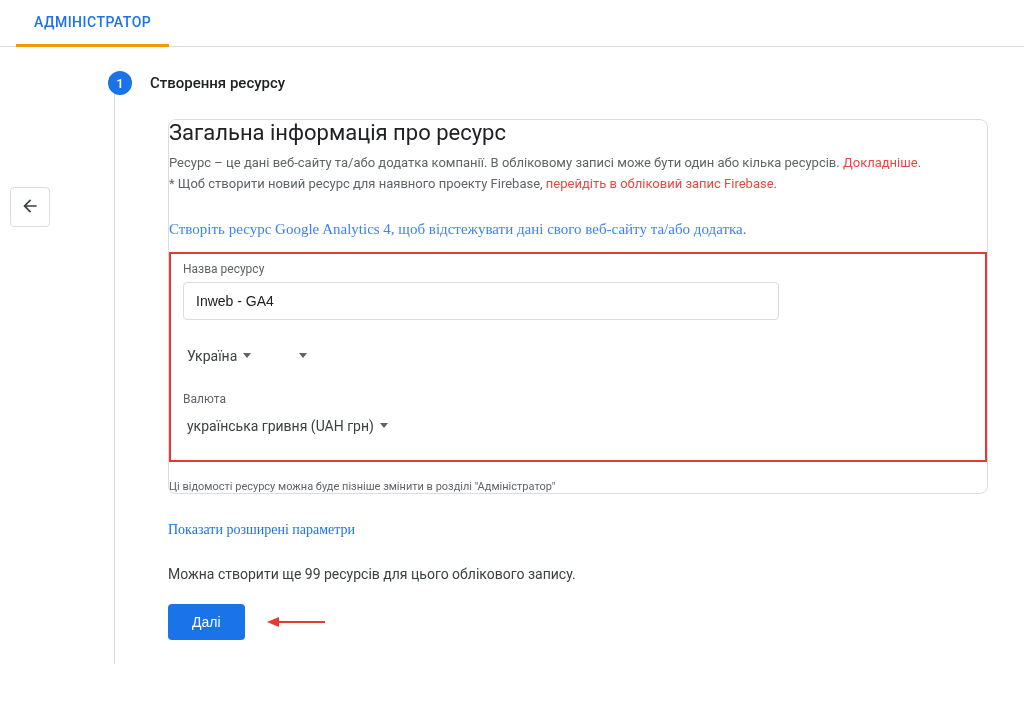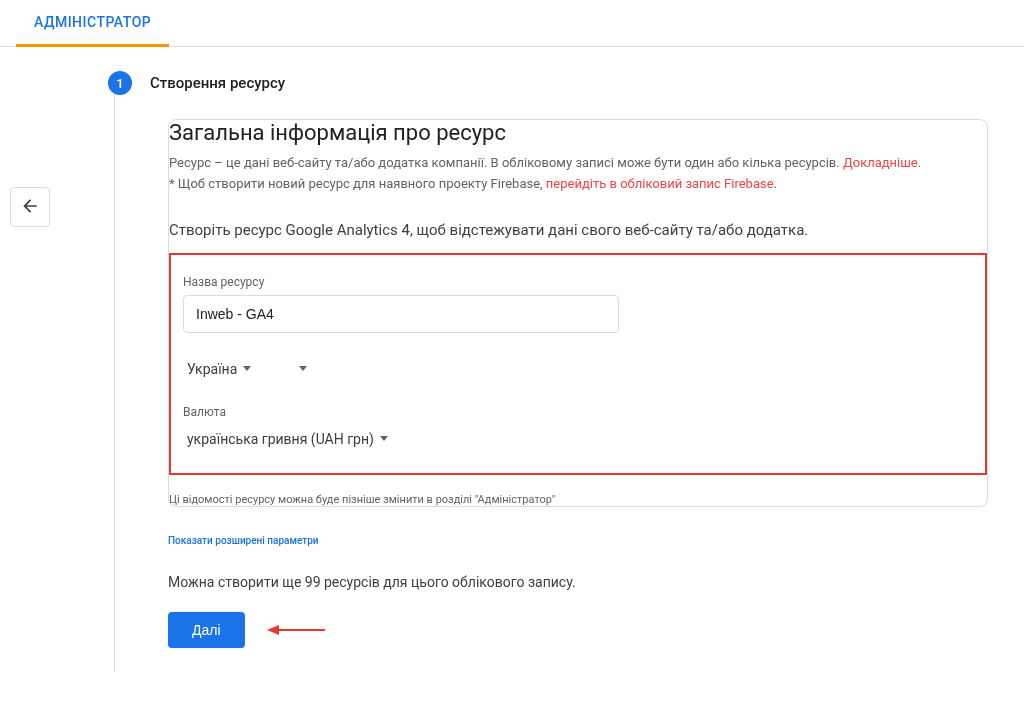--- a/index.html
+++ b/index.html
@@ -96,37 +96,38 @@
     margin-bottom: 8px;
   }
   .desc {
     font-size: 13px;
     color: #5f6368;
     line-height: 1.6;
   }
   .desc a { color: #ef4444; text-decoration: none; }
   .section-lead {
     font-size: 15px;
-    color: #404040;
+    color: #3b82f6;
     margin: 26px 0 14px 0;
+    font-family: Liberation Serif, serif;
   }
   .redbox {
     border: 2px solid #e53935;
     padding: 4px 0 20px 0;
     margin-bottom: 18px;
   }
-  .field-block { padding: 0 12px; margin-top: 16px; }
+  .field-block { padding: 0 12px; margin-top: 4px; }
   .label {
     font-size: 12px;
     color: #5f6368;
     margin-bottom: 6px;
     display: block;
   }
   .textinput {
-    width: 436px;
+    width: 596px;
     max-width: 100%;
     padding: 10px 12px;
     border: 1px solid #dadce0;
     border-radius: 4px;
     font-size: 14px;
     color: #202124;
   }
   .row { display: flex; gap: 40px; margin-top: 6px; }
   .dropdown {
     display: flex;
@@ -144,24 +145,25 @@
     border-top: 5px solid #5f6368;
   }
   .note {
     font-size: 11px;
     color: #5f6368;
     margin-top: 4px;
   }
   .link-adv {
     display: inline-block;
     color: #1a73e8;
-    font-size: 10px;
+    font-size: 14px;
     font-weight: 500;
     margin: 28px 0;
     cursor: pointer;
+    font-family: Liberation Serif, serif;
   }
   .limit {
     font-size: 14px;
     color: #3c4043;
     margin-bottom: 22px;
   }
   .next-row {
     display: flex;
     align-items: center;
     gap: 22px;

